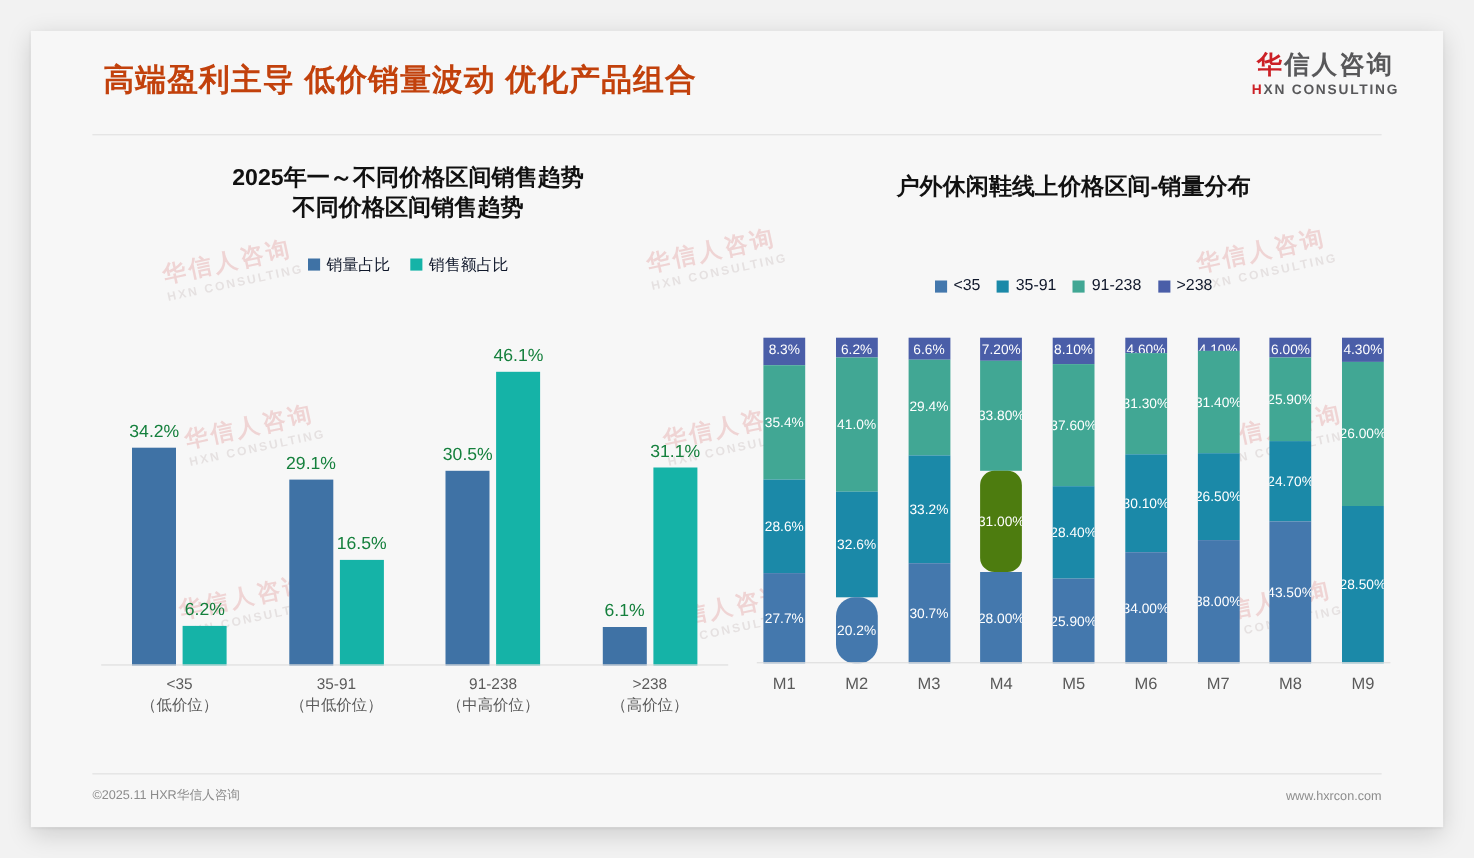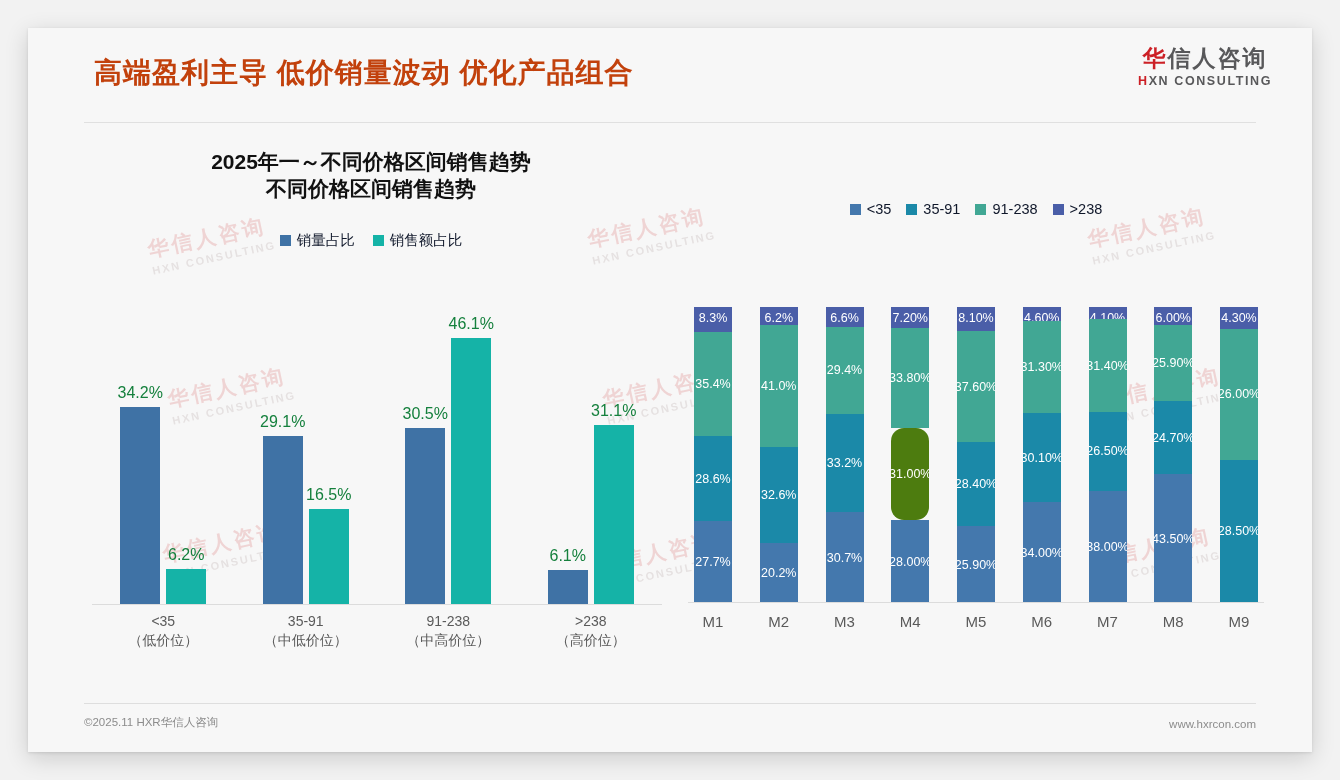--- a/index.html
+++ b/index.html
@@ -261,20 +261,21 @@
           </div>
           <div class="gc-xlabel">
             <div>&gt;238</div>
             <div>（高价位）</div>
           </div>
         </div>
     </div>
   </div>
 
   <div class="panel panel-right">
+    <div class="chart-title one-line">户外休闲鞋线上价格区间-销量分布</div>
 
     <div class="legend right-legend" id="sc-legend">
         <div class="legend-item">
           <span class="legend-swatch" style="background: rgb(68, 120, 173);"></span>
           <span class="legend-label">&lt;35</span>
         </div>
         <div class="legend-item">
           <span class="legend-swatch" style="background: rgb(27, 137, 168);"></span>
           <span class="legend-label">35-91</span>
         </div>
@@ -307,21 +308,21 @@
           <div class="sc-col">
             <div class="sc-seg top" style="background: rgb(74, 94, 168); flex: 6.2 0 0px;">
               <span>6.2%</span>
             </div>
             <div class="sc-seg" style="background: rgb(65, 167, 148); flex: 41 0 0px;">
               <span>41.0%</span>
             </div>
             <div class="sc-seg" style="background: rgb(27, 137, 168); flex: 32.6 0 0px;">
               <span>32.6%</span>
             </div>
-            <div class="sc-seg" style="background: rgb(68, 120, 173); flex: 20.2 0 0px;">
+            <div class="sc-seg" style="background: rgb(68, 120, 173); flex: 20.2 0 0px; border-radius: 17px;">
               <span>20.2%</span>
             </div>
           </div>
           <div class="sc-col">
             <div class="sc-seg top" style="background: rgb(74, 94, 168); flex: 6.6 0 0px;">
               <span>6.6%</span>
             </div>
             <div class="sc-seg" style="background: rgb(65, 167, 148); flex: 29.4 0 0px;">
               <span>29.4%</span>
             </div>

